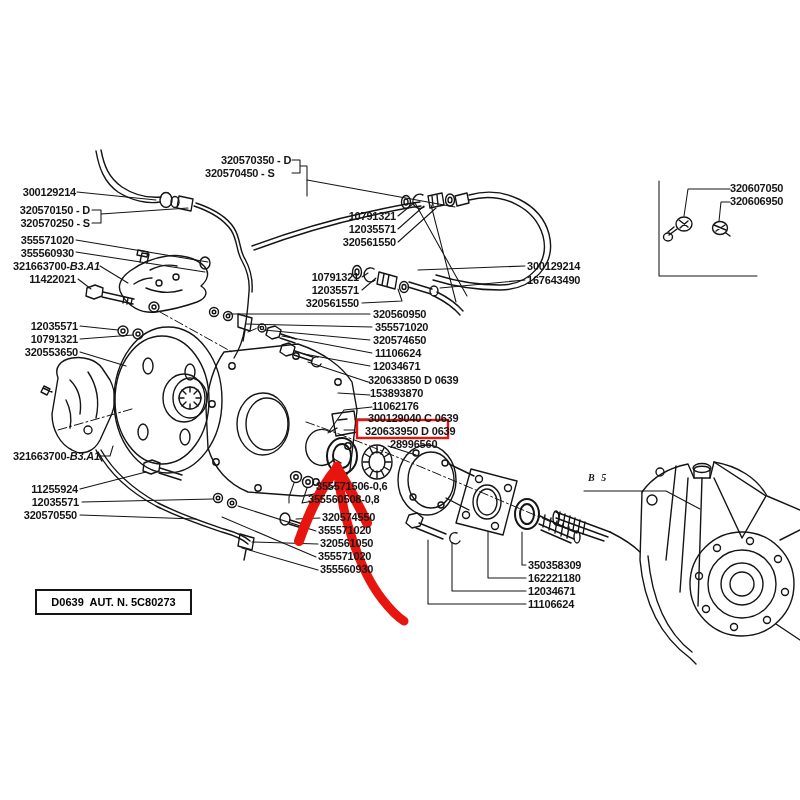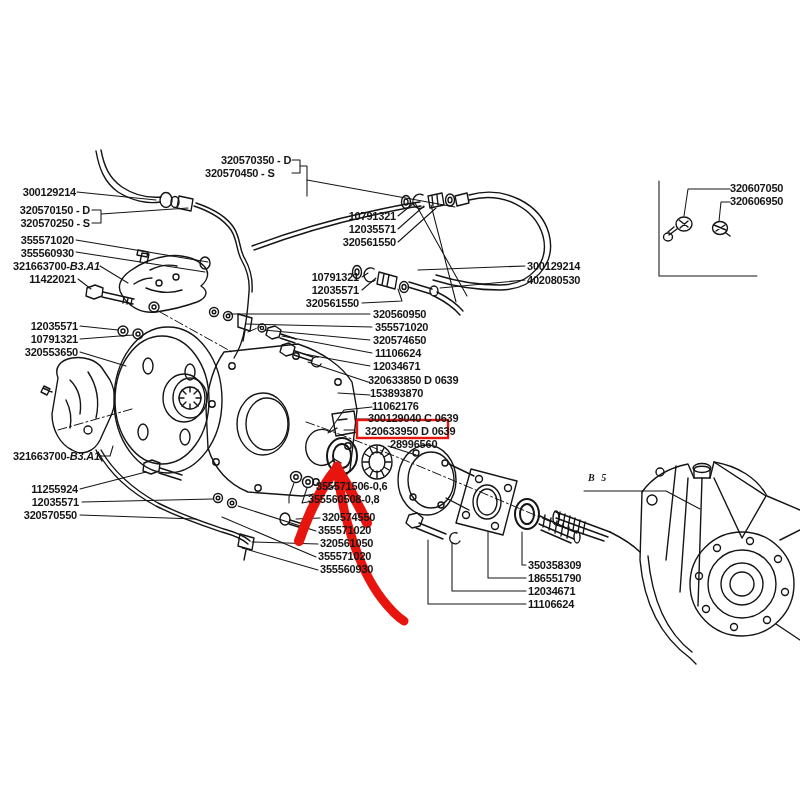--- a/index.html
+++ b/index.html
@@ -336,21 +336,21 @@
 <div class="lbl" style="left:205px;top:167px;">320570450 - S</div>
 
 <div class="lbl" style="right:404px;top:210px;">10791321</div>
 <div class="lbl" style="right:404px;top:223px;">12035571</div>
 <div class="lbl" style="right:404px;top:236px;">320561550</div>
 <div class="lbl" style="right:441px;top:271px;">10791321</div>
 <div class="lbl" style="right:441px;top:284px;">12035571</div>
 <div class="lbl" style="right:441px;top:297px;">320561550</div>
 
 <div class="lbl" style="left:527px;top:260px;">300129214</div>
-<div class="lbl" style="left:527px;top:274px;">402080530</div>
+<div class="lbl" style="left:527px;top:274px;">167643490</div>
 
 <div class="lbl" style="left:730px;top:182px;">320607050</div>
 <div class="lbl" style="left:730px;top:195px;">320606950</div>
 
 <div class="lbl" style="left:373px;top:308px;">320560950</div>
 <div class="lbl" style="left:375px;top:321px;">355571020</div>
 <div class="lbl" style="left:373px;top:334px;text-align:center;">320574650</div>
 <div class="lbl" style="left:375px;top:347px;">11106624</div>
 <div class="lbl" style="left:373px;top:360px;">12034671</div>
 <div class="lbl" style="left:368px;top:374px;">320633850 D 0639</div>
@@ -363,20 +363,21 @@
 <div class="lbl" style="left:316px;top:480px;">355571506-0,6</div>
 <div class="lbl" style="left:308px;top:493px;">355560508-0,8</div>
 
 <div class="lbl" style="left:322px;top:511px;">320574550</div>
 <div class="lbl" style="left:318px;top:524px;">355571020</div>
 <div class="lbl" style="left:320px;top:537px;">320561050</div>
 <div class="lbl" style="left:318px;top:550px;">355571020</div>
 <div class="lbl" style="left:320px;top:563px;">355560930</div>
 
 <div class="lbl" style="left:528px;top:559px;">350358309</div>
-<div class="lbl" style="left:528px;top:572px;">186551790</div>
+<div class="lbl" style="left:528px;top:572px;">162221180</div>
 <div class="lbl" style="left:528px;top:585px;">12034671</div>
 <div class="lbl" style="left:528px;top:598px;">11106624</div>
 
 <div class="lbl ref" style="left:588px;top:472px;">B 5</div>
 
+<div id="codebox">D0639  AUT. N. 5C80273</div>
 
 </div>
 
 </body></html>

